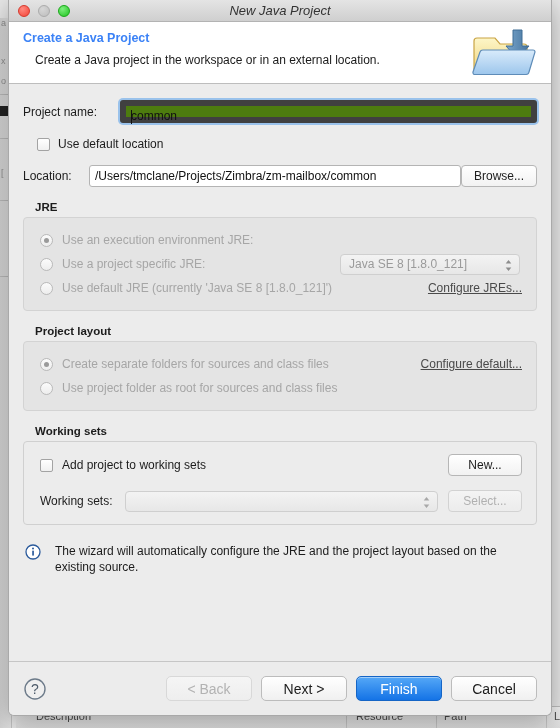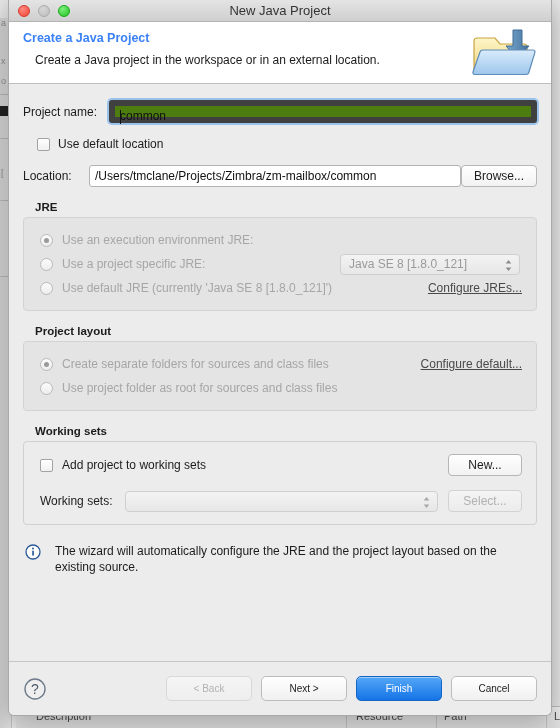--- a/index.html
+++ b/index.html
@@ -63,21 +63,21 @@
     display: flex; align-items: center;
     position: relative;
   }
   .lights { position: absolute; left: 9px; top: 5px; display: flex; gap: 8px; }
   .light { width: 12px; height: 12px; border-radius: 50%; }
   .light.red    { background: radial-gradient(circle at 35% 30%,#ff8a80,#f44336); border: 1px solid #d5382c; }
   .light.yellow { background: radial-gradient(circle at 35% 30%,#d6d6d6,#bdbdbd); border: 1px solid #ababab; }
   .light.green  { background: radial-gradient(circle at 35% 30%,#7ef07e,#1fc31f); border: 1px solid #19a819; }
   #window-title {
     width: 100%; text-align: center;
-    font-size: 13px; color: #333; font-weight: 400;
+    font-size: 13px; color: #333; font-weight: 400; font-style: italic;
   }
 
   
   #header {
     flex: 0 0 62px;
     background: #ffffff;
     border-bottom: 1px solid #bdbdbd;
     position: relative;
     padding: 9px 0 0 14px;
   }
@@ -92,21 +92,21 @@
     flex: 1 1 auto;
     padding: 0 14px;
     position: relative;
   }
 
   .row { display: flex; align-items: center; }
 
   .lbl { font-size: 12px; color: #1c1c1c; }
 
   
-  #project-name-row { margin-top: 16px; }
+  #project-name-row { margin-top: 16px; gap: 11px; }
   #project-name-label { width: 86px; }
   #project-name-wrap {
     flex: 1 1 auto; position: relative;
     height: 23px;
     border: 6px solid #404040;
     border-radius: 3px;
     background: #4d7c0f;
     box-shadow: 0 0 0 2px rgba(88,160,235,.55);
   }
   #project-name-input {
@@ -221,21 +221,21 @@
   }
   #help-btn { width: 24px; height: 24px; cursor: default; }
   #footer-buttons {
     position: absolute; right: 14px; display: flex; gap: 9px; align-items: center;
   }
   .fbtn {
     height: 25px; width: 86px;
     border: 1px solid #bcbcbc; border-radius: 5px;
     background: linear-gradient(to bottom,#ffffff,#f0f0f0);
     font-family: "Liberation Sans", sans-serif;
-    font-size: 10px; color: #1c1c1c; cursor: default;
+    font-size: 14px; color: #1c1c1c; cursor: default;
   }
   .fbtn.disabled { color: #b2b2b2; background: linear-gradient(to bottom,#f5f5f5,#eeeeee); border-color: #d8d8d8; }
   .fbtn.primary {
     background: linear-gradient(to bottom,#55a8f7,#1473e6);
     border: 1px solid #1565c6; color: #fff;
     box-shadow: inset 0 1px 0 rgba(255,255,255,.45);
   }
 </style>
 </head>
 <body>

